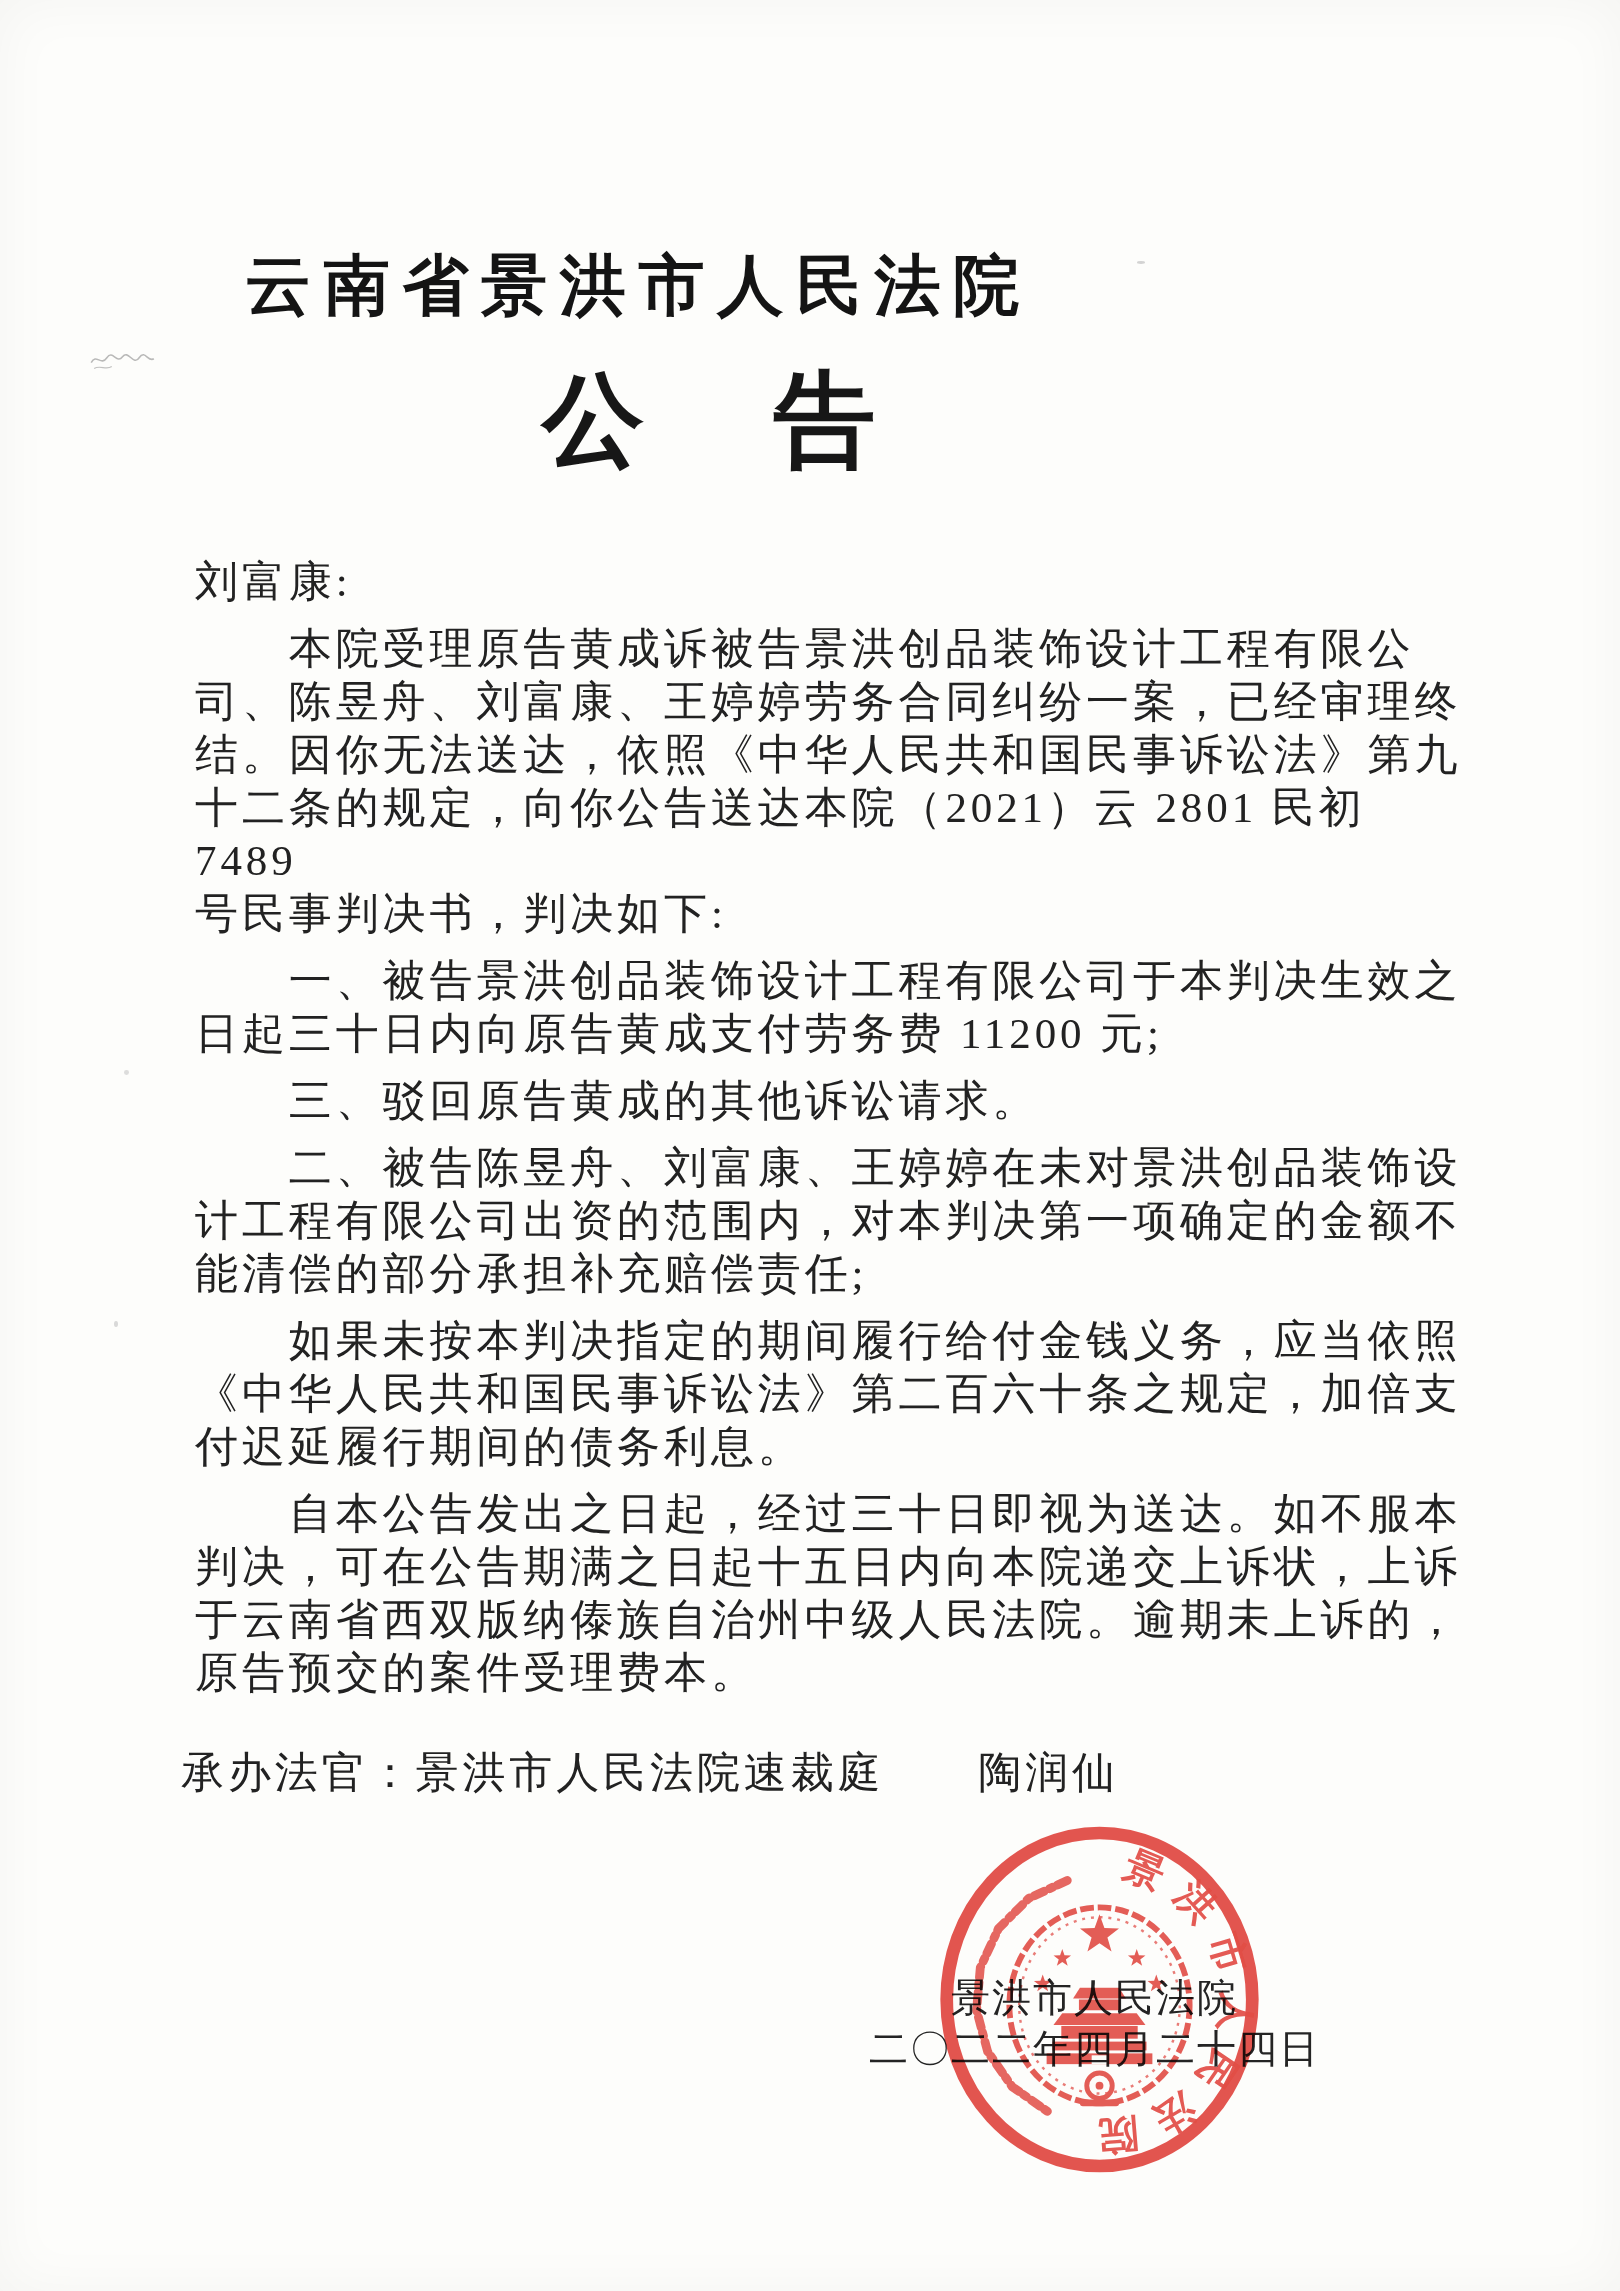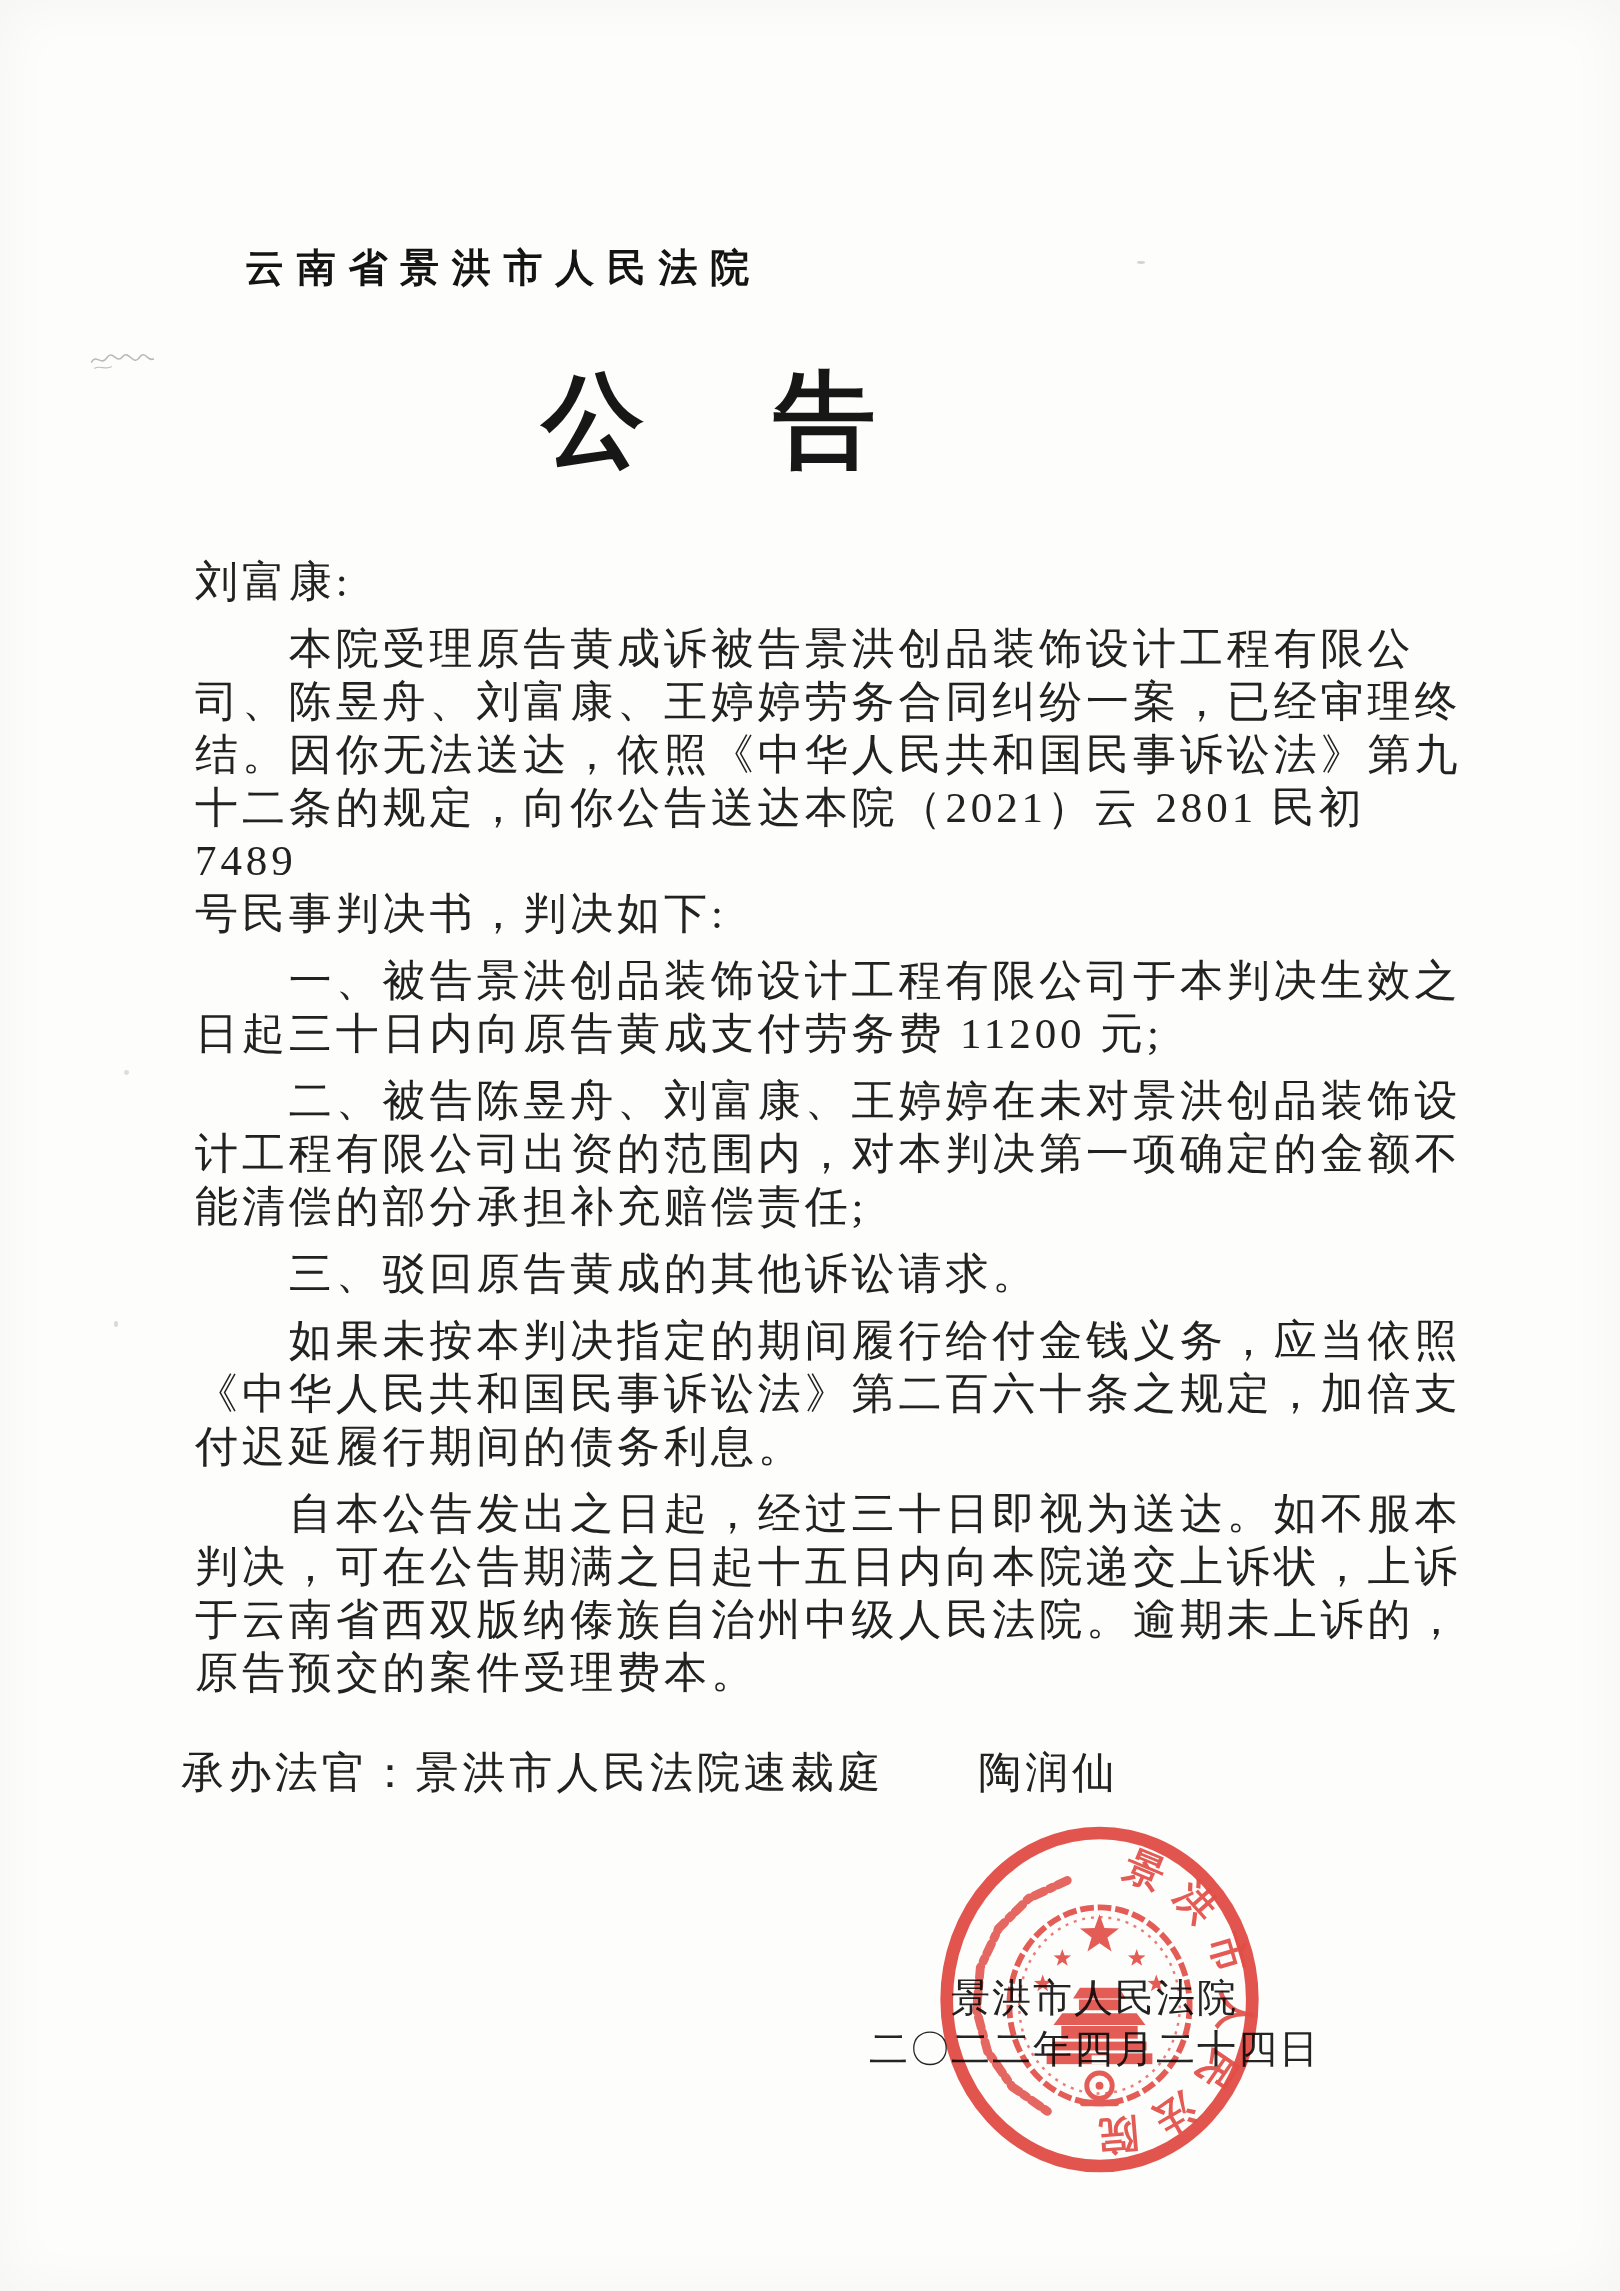--- a/index.html
+++ b/index.html
@@ -5,21 +5,21 @@
   html,body{margin:0;padding:0;background:#6b6b6b;}
   .page{
     position:relative;width:1620px;height:2292px;margin:0 auto;
     background:#fdfdfb;overflow:hidden;
     font-family:"Liberation Serif","DejaVu Serif",serif;color:#1e1e1e;
     box-shadow:inset 0 0 59px rgba(0,0,0,0.04);
   }
   .court-title{
     position:absolute;top:241px;left:245px;margin:0;
     font-family:"Liberation Sans","DejaVu Sans",sans-serif;font-weight:700;
-    font-size:39px;letter-spacing:12.7px;color:#141414;white-space:nowrap;
+    font-size:66px;letter-spacing:12.7px;color:#141414;white-space:nowrap;
   }
   .doc-type{
     position:absolute;top:353px;left:542px;margin:0;
     font-family:"Liberation Sans","DejaVu Sans",sans-serif;font-weight:700;
     font-size:102px;letter-spacing:13.7px;color:#171717;white-space:nowrap;text-align:right;
   }
   .body-block{
     position:absolute;top:541px;left:181px;width:1313px;
     font-size:43px;line-height:53px;letter-spacing:3.9px;color:#222;
   }
@@ -59,24 +59,24 @@
 
   <div class="body-block">
     <p class="para">刘富康:</p>
     <p class="para">　　本院受理原告黄成诉被告景洪创品装饰设计工程有限公
 司、陈昱舟、刘富康、王婷婷劳务合同纠纷一案，已经审理终
 结。因你无法送达，依照《中华人民共和国民事诉讼法》第九
 十二条的规定，向你公告送达本院（2021）云 2801 民初 7489
 号民事判决书，判决如下:</p>
     <p class="para">　　一、被告景洪创品装饰设计工程有限公司于本判决生效之
 日起三十日内向原告黄成支付劳务费 11200 元;</p>
+    <p class="para">　　三、驳回原告黄成的其他诉讼请求。</p>
     <p class="para">　　二、被告陈昱舟、刘富康、王婷婷在未对景洪创品装饰设
 计工程有限公司出资的范围内，对本判决第一项确定的金额不
 能清偿的部分承担补充赔偿责任;</p>
-    <p class="para">　　三、驳回原告黄成的其他诉讼请求。</p>
     <p class="para">　　如果未按本判决指定的期间履行给付金钱义务，应当依照
 《中华人民共和国民事诉讼法》第二百六十条之规定，加倍支
 付迟延履行期间的债务利息。</p>
     <p class="para">　　自本公告发出之日起，经过三十日即视为送达。如不服本
 判决，可在公告期满之日起十五日内向本院递交上诉状，上诉
 于云南省西双版纳傣族自治州中级人民法院。逾期未上诉的，
 原告预交的案件受理费本。</p>
     <p class="para judge-line">承办法官：景洪市人民法院速裁庭　　陶润仙</p>
   </div>
 

